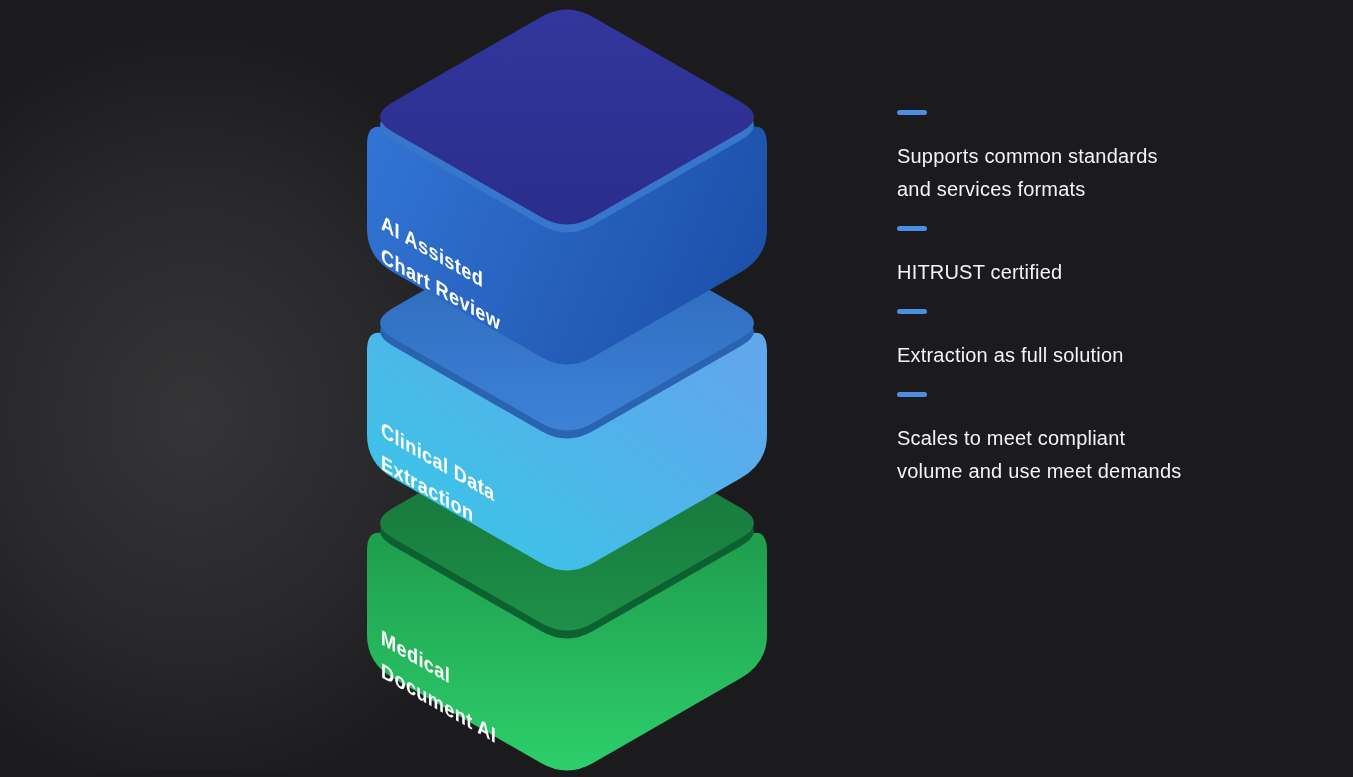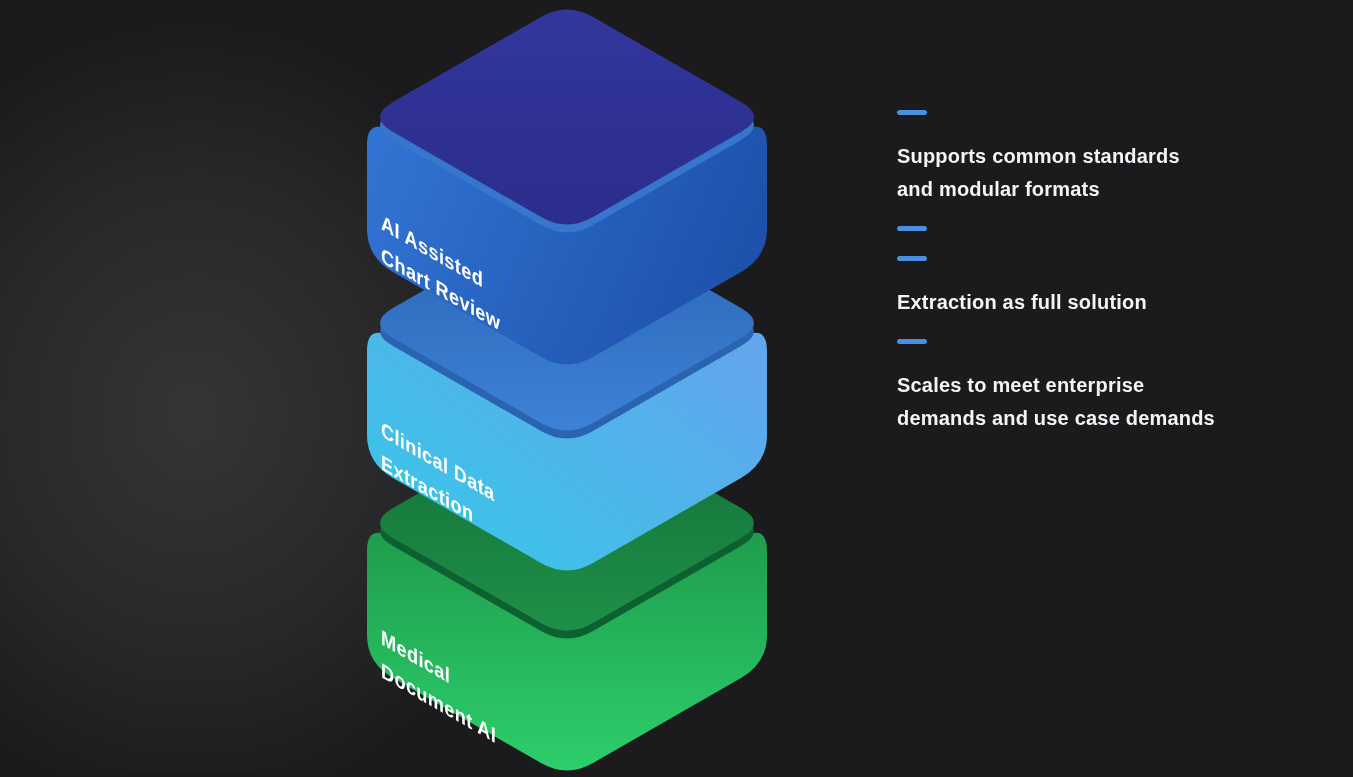--- a/index.html
+++ b/index.html
@@ -52,21 +52,21 @@
     display: block;
     width: 30px;
     height: 5px;
     border-radius: 3px;
     margin-bottom: 25px;
   }
   .fline {
     color: #f3f4f6;
     font-size: 20px;
     line-height: 33px;
-    font-weight: 700;
+    font-weight: 400;
     letter-spacing: 0.2px;
     white-space: nowrap;
   }
 </style>
 </head>
 <body>
 
 <div class="canvas">
 
   <div class="glow"></div>
@@ -134,33 +134,34 @@
         <tspan x="0" y="33">Chart Review</tspan>
       </text>
     </g>
   </svg>
 
   <div class="features">
 
     <div class="feature">
       <span class="dash" style="background: rgb(74, 143, 226);"></span>
       <div class="fline">Supports common standards</div>
-      <div class="fline">and modular formats</div>
+      <div class="fline">and services formats</div>
     </div>
 
     <div class="feature">
       <span class="dash" style="background: rgb(74, 143, 226);"></span>
+      <div class="fline">HITRUST certified</div>
     </div>
 
     <div class="feature">
       <span class="dash" style="background: rgb(74, 143, 226);"></span>
       <div class="fline">Extraction as full solution</div>
     </div>
 
 
     <div class="feature">
       <span class="dash" style="background: rgb(74, 143, 226);"></span>
-      <div class="fline">Scales to meet enterprise</div>
-      <div class="fline">demands and use case demands</div>
+      <div class="fline">Scales to meet compliant</div>
+      <div class="fline">volume and use meet demands</div>
     </div>
 
   </div>
 </div>
 
 </body></html>

